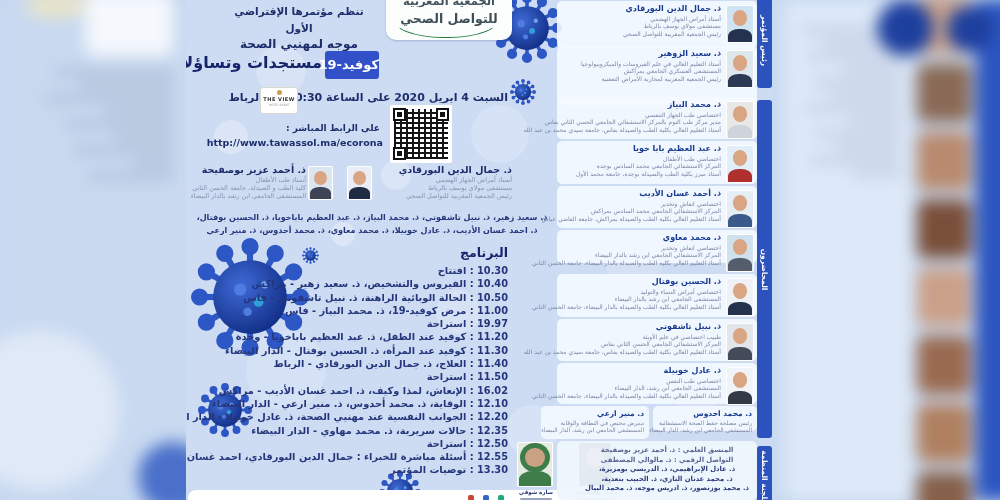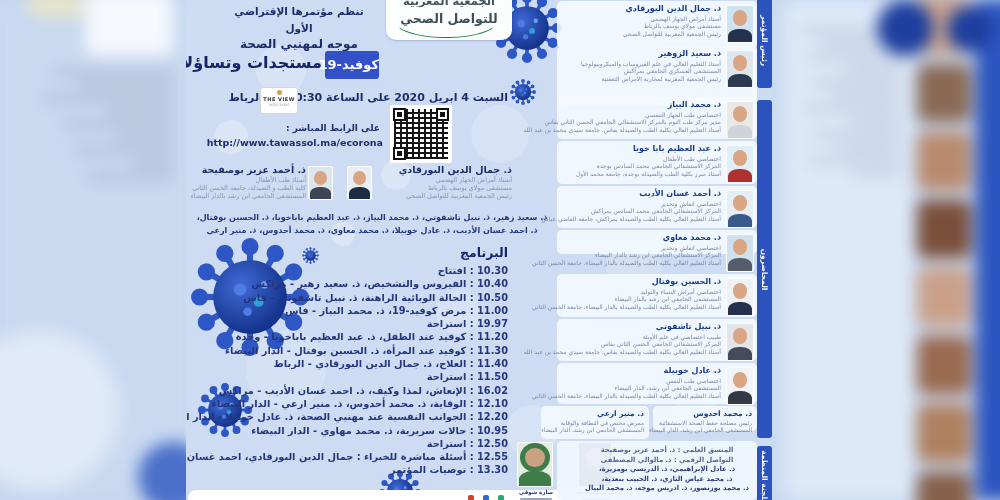--- a/index.html
+++ b/index.html
@@ -289,21 +289,21 @@
       <div class="p-row"><span class="p-time">10.50</span><span>الحالة الوبائية الراهنة، ذ. نبيل تاشفوتي - فاس</span></div>
       <div class="p-row"><span class="p-time">11.00</span><span>مرض كوفيد-19، ذ. محمد البياز - فاس</span></div>
       <div class="p-row"><span class="p-time">19.97</span><span>استراحة</span></div>
       <div class="p-row"><span class="p-time">11.20</span><span>كوفيد عند الطفل، ذ. عبد العظيم باباخويا - وجدة</span></div>
       <div class="p-row"><span class="p-time">11.30</span><span>كوفيد عند المرأة، ذ. الحسين بوفتال - الدار البيضاء</span></div>
       <div class="p-row"><span class="p-time">11.40</span><span>العلاج، ذ. جمال الدين البورقادي - الرباط</span></div>
       <div class="p-row"><span class="p-time">11.50</span><span>استراحة</span></div>
       <div class="p-row"><span class="p-time">16.02</span><span>الإنعاش، لمذا وكيف، ذ. احمد غسان الأديب - مراكش</span></div>
       <div class="p-row"><span class="p-time">12.10</span><span>الوقاية، ذ. محمد أحدوس، ذ. منير ارعي - الدار البيضاء</span></div>
       <div class="p-row"><span class="p-time">12.20</span><span>الجوانب النفسية عند مهنيي الصحة، ذ. عادل خوبيلا - الدار البيضاء</span></div>
-      <div class="p-row"><span class="p-time">10.95</span><span>حالات سريرية، ذ. محمد مهاوي - الدار البيضاء</span></div>
+      <div class="p-row"><span class="p-time">12.35</span><span>حالات سريرية، ذ. محمد مهاوي - الدار البيضاء</span></div>
       <div class="p-row"><span class="p-time">12.50</span><span>استراحة</span></div>
       <div class="p-row"><span class="p-time">12.55</span><span>أسئلة مباشرة للخبراء : جمال الدين البورقادي، احمد غسان الأديب، محمد أحدوس</span></div>
       <div class="p-row"><span class="p-time">13.30</span><span>توصيات المؤتمر</span></div>
     </div>
 
     <div class="partners">
       <i style="left:280px;background:#c43"></i>
         <i style="left:295px;background:#36c"></i>
         <i style="left:310px;background:#2a7"></i>
     </div>
@@ -357,21 +357,21 @@
     </div>
     <div class="card" style="top:186px;height:42px;">
       <div class="card-text ar">
           <div class="s-name">ذ. أحمد غسان الأديب</div>
           <div class="s-line">اختصاصي انعاش وتخدير</div>
           <div class="s-line">المركز الاستشفائي الجامعي محمد السادس بمراكش</div>
           <div class="s-line">أستاذ التعليم العالي بكلية الطب والصيدلة بمراكش، جامعة القاضي عياض</div>
         </div>
       <div class="photo" style="--bg:#e6eef5;--shirt:#3a5a8c;"></div>
     </div>
-    <div class="card" style="top:230px;height:24px;">
+    <div class="card" style="top:230px;height:33px;">
       <div class="card-text ar">
           <div class="s-name">ذ. محمد معاوي</div>
           <div class="s-line">اختصاصي انعاش وتخدير</div>
           <div class="s-line">المركز الاستشفائي الجامعي ابن رشد بالدار البيضاء</div>
           <div class="s-line">أستاذ التعليم العالي بكلية الطب والصيدلة بالدار البيضاء، جامعة الحسن الثاني</div>
         </div>
       <div class="photo" style="--bg:#cfe0ee;--shirt:#555d6c;"></div>
     </div>
     <div class="card" style="top:274px;height:43px;">
       <div class="card-text ar">
@@ -414,21 +414,21 @@
           <div class="s-line">ممرض مختص في النظافة والوقاية</div>
           <div class="s-line">المستشفى الجامعي ابن رشد، الدار البيضاء</div>
         </div>
     </div>
 
     <div class="committee">
       <div class="committee-text ar">
         <div class="cm-line cm-soft">المنسق العلمي : ذ. أحمد عزيز بوصفيحة</div>
         <div class="cm-line cm-soft">التواصل الرقمي : ذ. مالوالي المصطفى</div>
         <div class="cm-line">ذ. عادل الإبراهيمي، ذ. الدريسي بومزيرة،</div>
-        <div class="cm-line">ذ. محمد عياض التازي، ذ. الحبيب بنعدية،</div>
+        <div class="cm-line">ذ. محمد عدنان التازي، ذ. الحبيب بنعدية،</div>
         <div class="cm-line">ذ. محمد بوزنصور، ذ. ادريس موجه، ذ. محمد البيال</div>
       </div>
     </div>
 
     <div class="vtab" style="top:-8px;height:96px;">
         <span>رئيس المؤتمر</span>
       </div>
     <div class="vtab" style="top:100px;height:338px;">
         <span>المحاضرون</span>
       </div>

